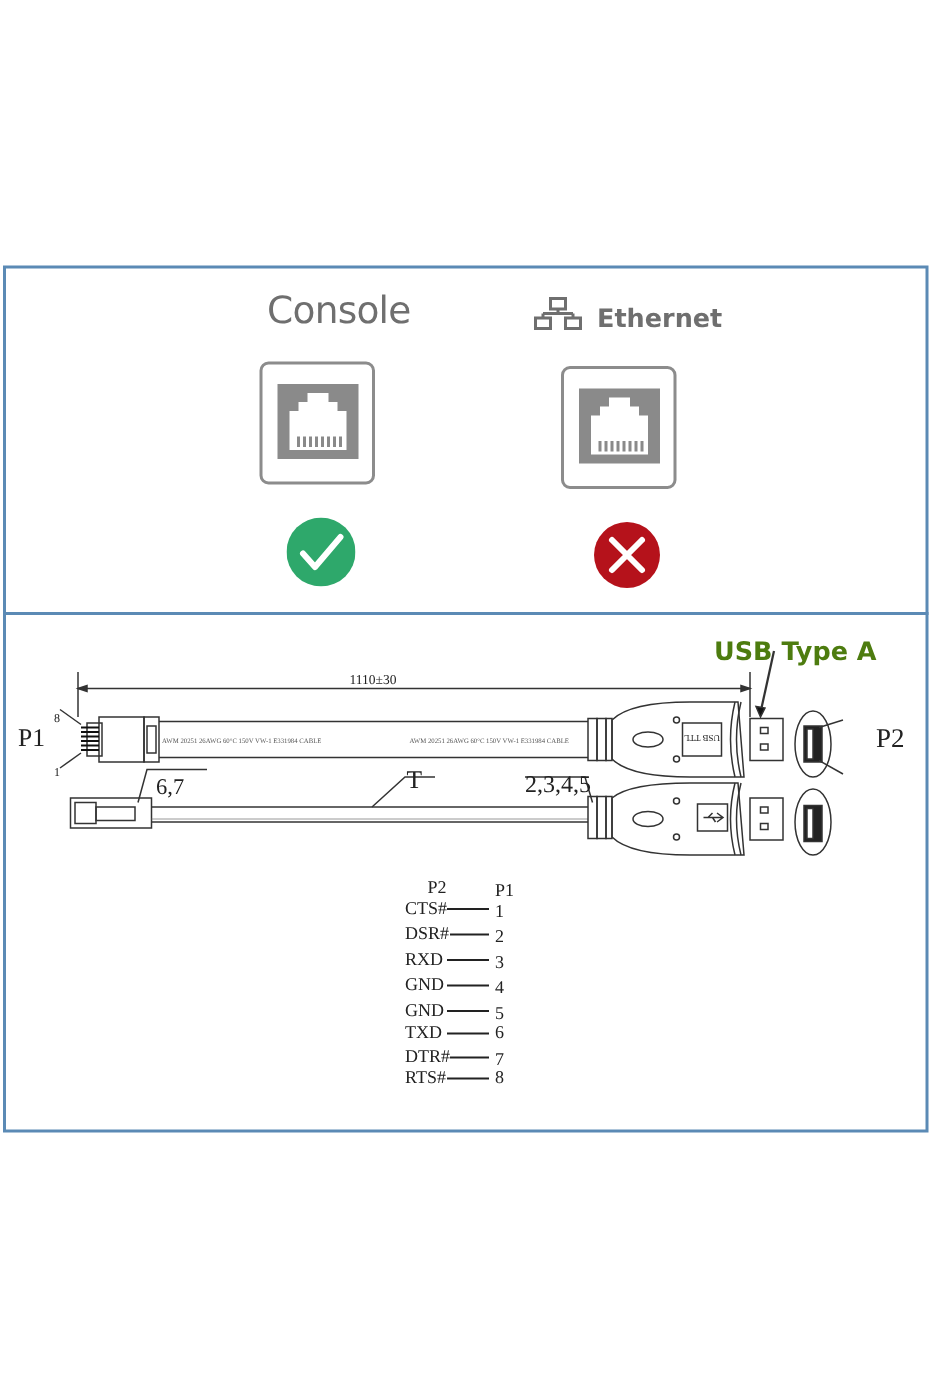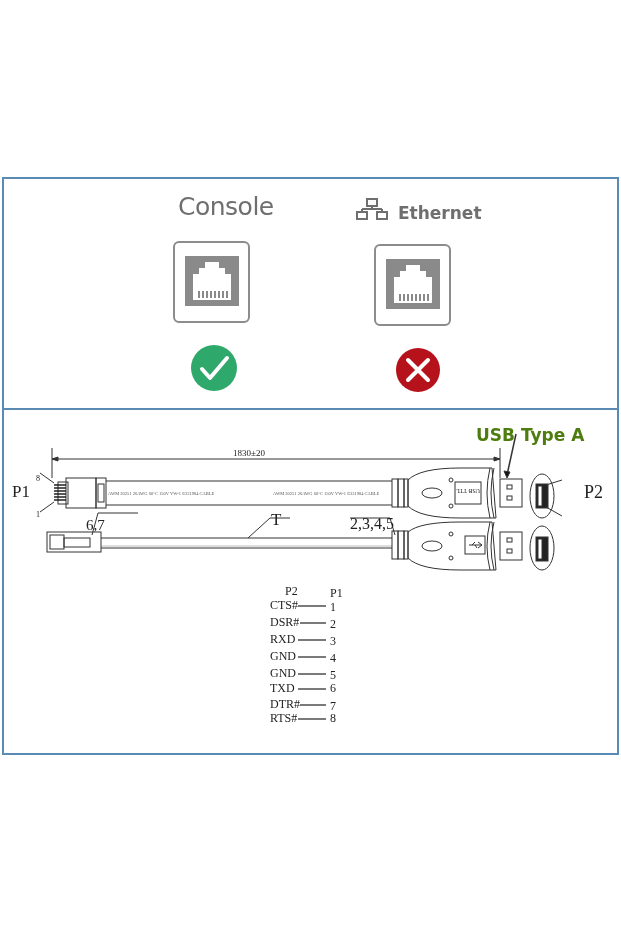--- a/index.html
+++ b/index.html
@@ -186,26 +186,26 @@
       <line x1="298" y1="230" x2="326" y2="230"></line>
       <line x1="298" y1="247" x2="326" y2="247"></line>
       <line x1="298" y1="264" x2="326" y2="264"></line>
       <line x1="298" y1="279" x2="326" y2="279"></line>
       <line x1="300" y1="295" x2="326" y2="295"></line>
       <line x1="298" y1="309" x2="326" y2="309"></line>
     </g>
   </g>
 </svg>
 
-<div class="serif" style="left:233px;top:448px;font-size:9px;">1830±20</div>
+<div class="serif" style="left:233px;top:448px;font-size:9px;">1110±30</div>
 <div class="serif" style="left:12px;top:482px;font-size:17px;">P1</div>
 <div class="serif" style="left:584px;top:482px;font-size:18px;">P2</div>
 <div class="serif" style="left:36px;top:474px;font-size:8px;">8</div>
 <div class="serif" style="left:36px;top:510px;font-size:8px;">1</div>
-<div class="serif" style="left:86px;top:517px;font-size:15px;">6,7</div>
+<div class="serif" style="left:104px;top:517px;font-size:15px;">6,7</div>
 <div class="serif" style="left:271px;top:510px;font-size:17px;">T</div>
 <div class="serif" style="left:350px;top:515px;font-size:16px;">2,3,4,5</div>
 <div class="serif" style="left:108px;top:491px;font-size:4.5px;color:#555;">AWM 20251  26AWG  60°C 150V  VW-1 E331984  CABLE</div>
 <div class="serif" style="left:273px;top:491px;font-size:4.5px;color:#555;">AWM 20251  26AWG  60°C 150V  VW-1 E331984  CABLE</div>
 <div class="serif" style="left:456px;top:488px;font-size:6px;transform:rotate(180deg);">USB TTL</div>
 
 <div>
   <div class="serif" style="left:285px;top:584px;font-size:12px;">P2</div>
   <div class="serif" style="left:330px;top:586px;font-size:12px;">P1</div>
 

